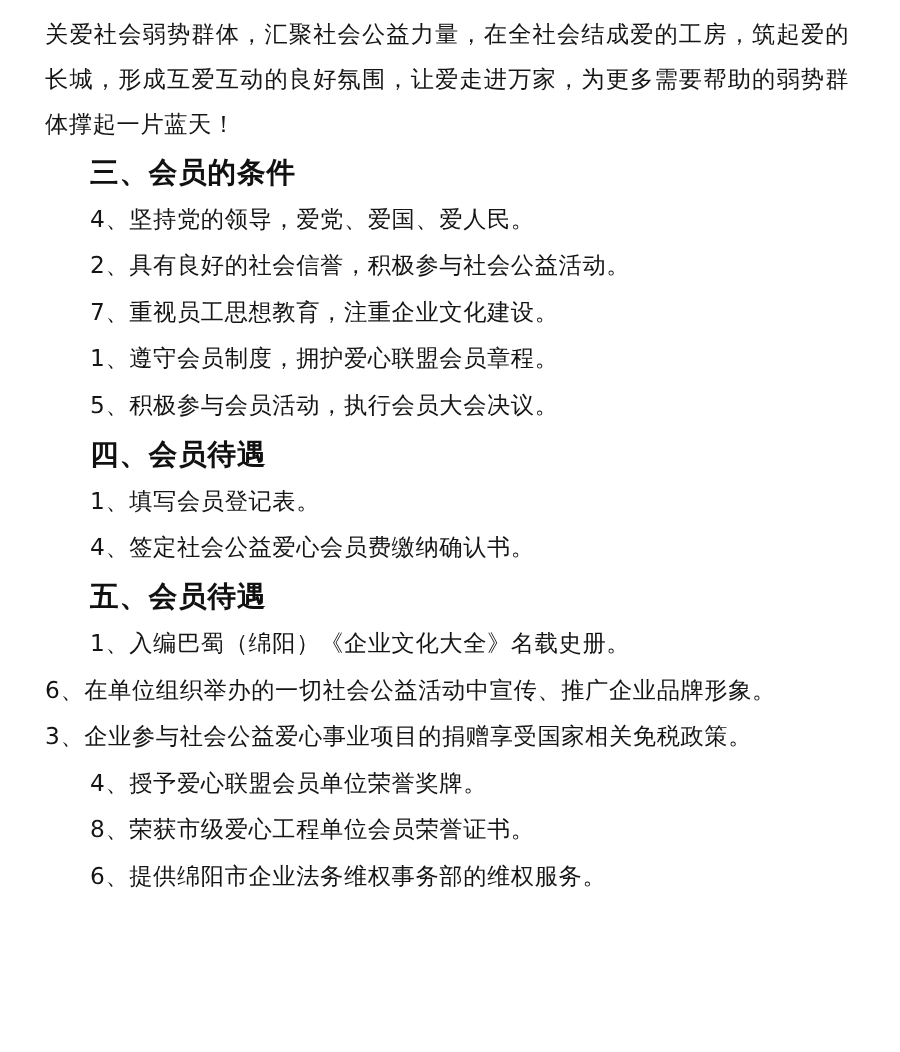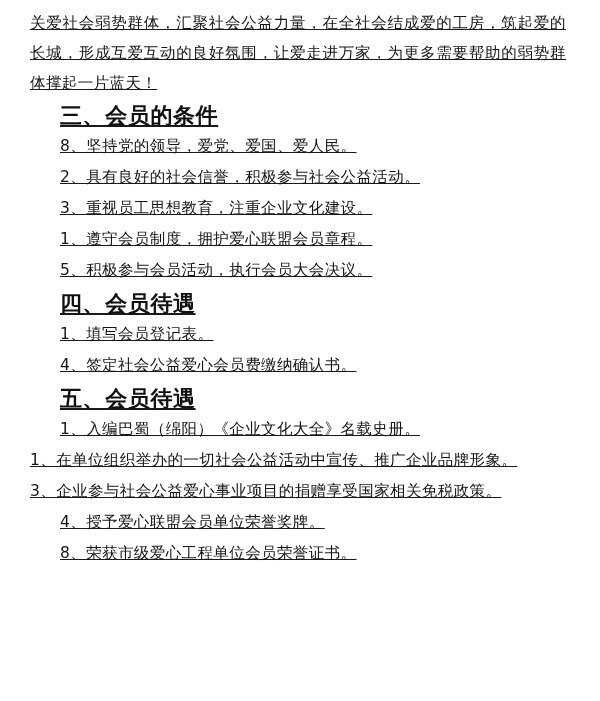--- a/index.html
+++ b/index.html
@@ -13,37 +13,36 @@
     overflow: hidden;
     font-family: "DejaVu Sans", "Liberation Sans", sans-serif;
     color: #1a1a1a;
   }
   .page {
     position: relative;
     width: 600px;
     height: 579px;
     box-sizing: border-box;
     padding: 8px 34px 0 30px;
-    text-decoration: underline;
   }
   .para {
     font-size: 15.5px;
     line-height: 30px;
     letter-spacing: 0.4px;
     text-align: justify;
     text-justify: inter-ideograph;
     margin: 0;
     color: #151515;
     font-weight: 500;
   }
   .body-block {
     margin-bottom: 2px;
   }
   .heading {
-    font-size: 22px;
+    font-size: 19px;
     line-height: 31px;
     letter-spacing: 0.6px;
     font-weight: 700;
     margin: 2px 0 0 0;
     padding-left: 30px;
     color: #111111;
   }
   .item {
     font-size: 15.5px;
     line-height: 31px;
@@ -70,39 +69,40 @@
 </style>
 </head>
 <body>
 
 <div class="page">
 
   <p class="para body-block">关爱社会弱势群体，汇聚社会公益力量，在全社会结成爱的工房，筑起爱的长城，形成互爱互动的良好氛围，让爱走进万家，为更多需要帮助的弱势群体撑起一片蓝天！</p>
 
   <div class="sec">
     <div class="heading">三、会员的条件</div>
-    <p class="item">8、坚持党的领导，爱党、爱国、爱人民。</p>
+    <p class="item">4、坚持党的领导，爱党、爱国、爱人民。</p>
     <p class="item">2、具有良好的社会信誉，积极参与社会公益活动。</p>
-    <p class="item">3、重视员工思想教育，注重企业文化建设。</p>
+    <p class="item">7、重视员工思想教育，注重企业文化建设。</p>
     <p class="item">1、遵守会员制度，拥护爱心联盟会员章程。</p>
     <p class="item">5、积极参与会员活动，执行会员大会决议。</p>
   </div>
 
   <div class="sec">
     <div class="heading">四、会员待遇</div>
     <p class="item">1、填写会员登记表。</p>
     <p class="item">4、签定社会公益爱心会员费缴纳确认书。</p>
   </div>
 
   <div class="sec">
     <div class="heading">五、会员待遇</div>
     <p class="item">1、入编巴蜀（绵阳）《企业文化大全》名载史册。</p>
     <p class="item wrap">
-        <span class="cont">1、在单位组织举办的一切社会公益活动中宣传、推广企业品牌形象。</span>
+        <span class="cont">6、在单位组织举办的一切社会公益活动中宣传、推广企业品牌形象。</span>
       </p>
     <p class="item wrap">
         <span class="cont">3、企业参与社会公益爱心事业项目的捐赠享受国家相关免税政策。</span>
       </p>
     <p class="item">4、授予爱心联盟会员单位荣誉奖牌。</p>
     <p class="item">8、荣获市级爱心工程单位会员荣誉证书。</p>
+    <p class="item">6、提供绵阳市企业法务维权事务部的维权服务。</p>
   </div>
 
 </div>
 
 </body></html>

